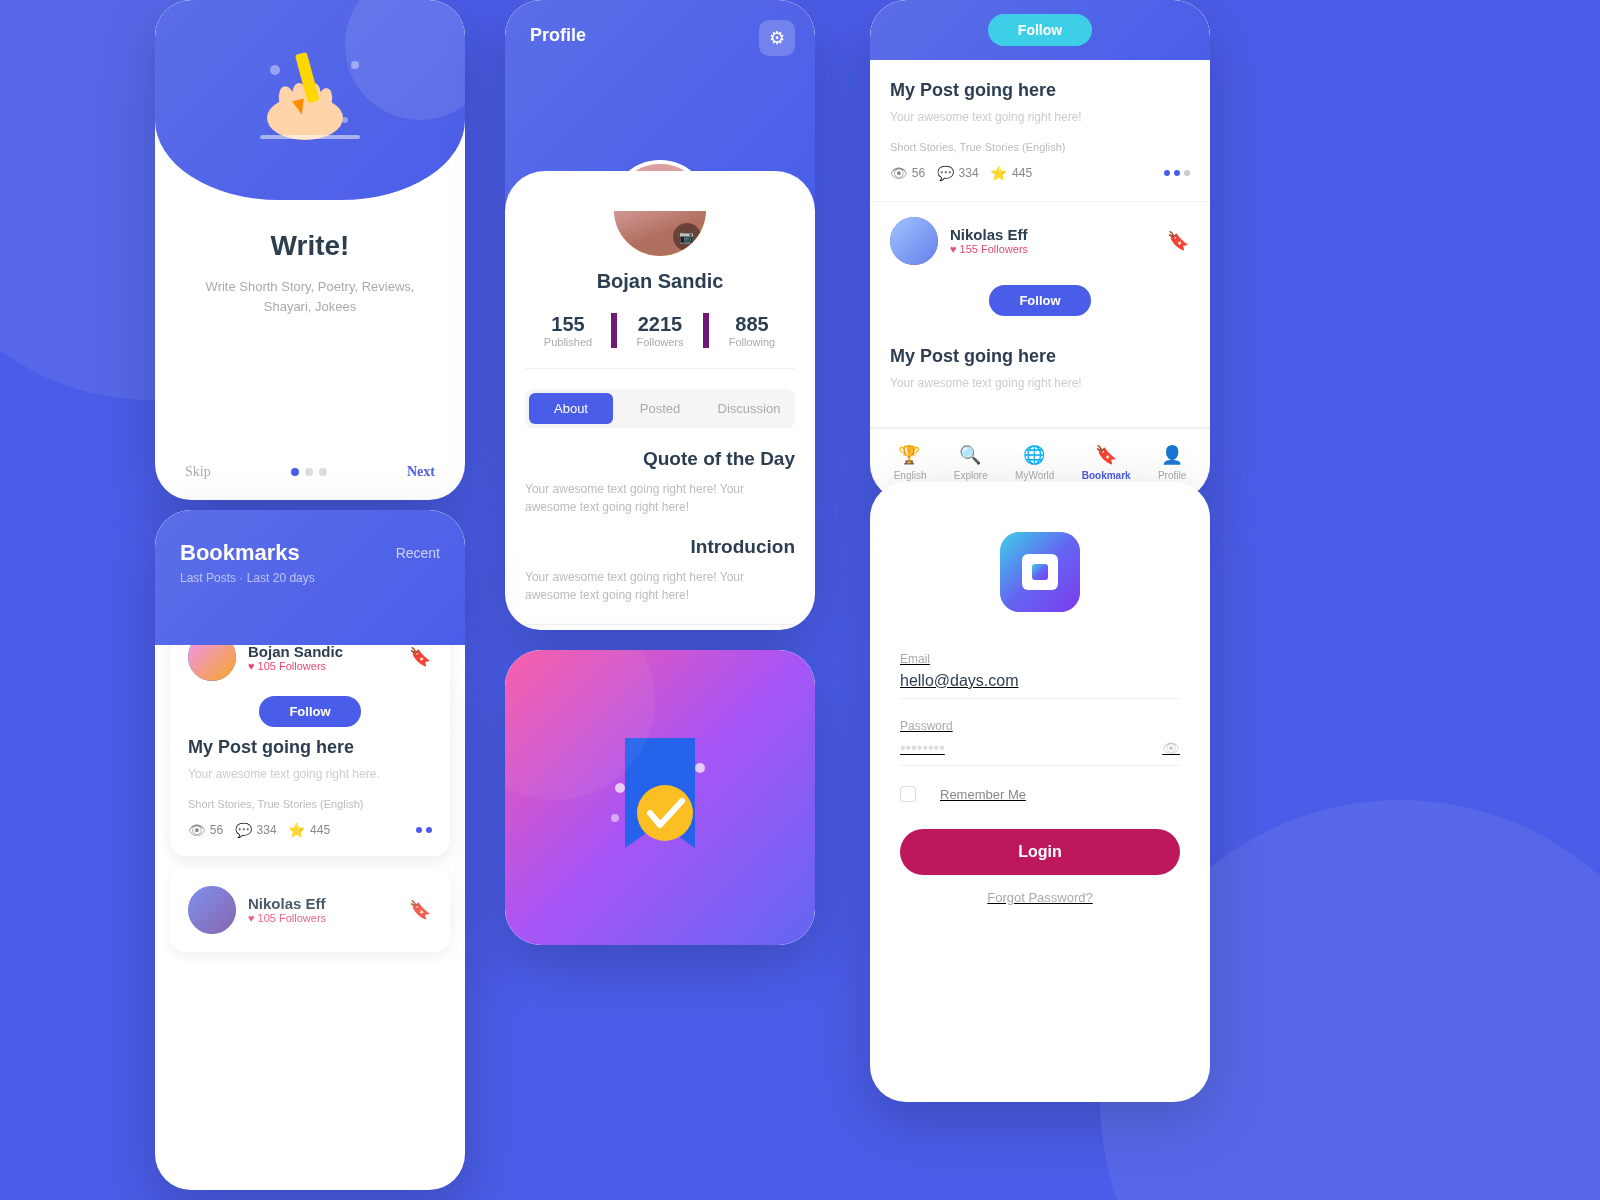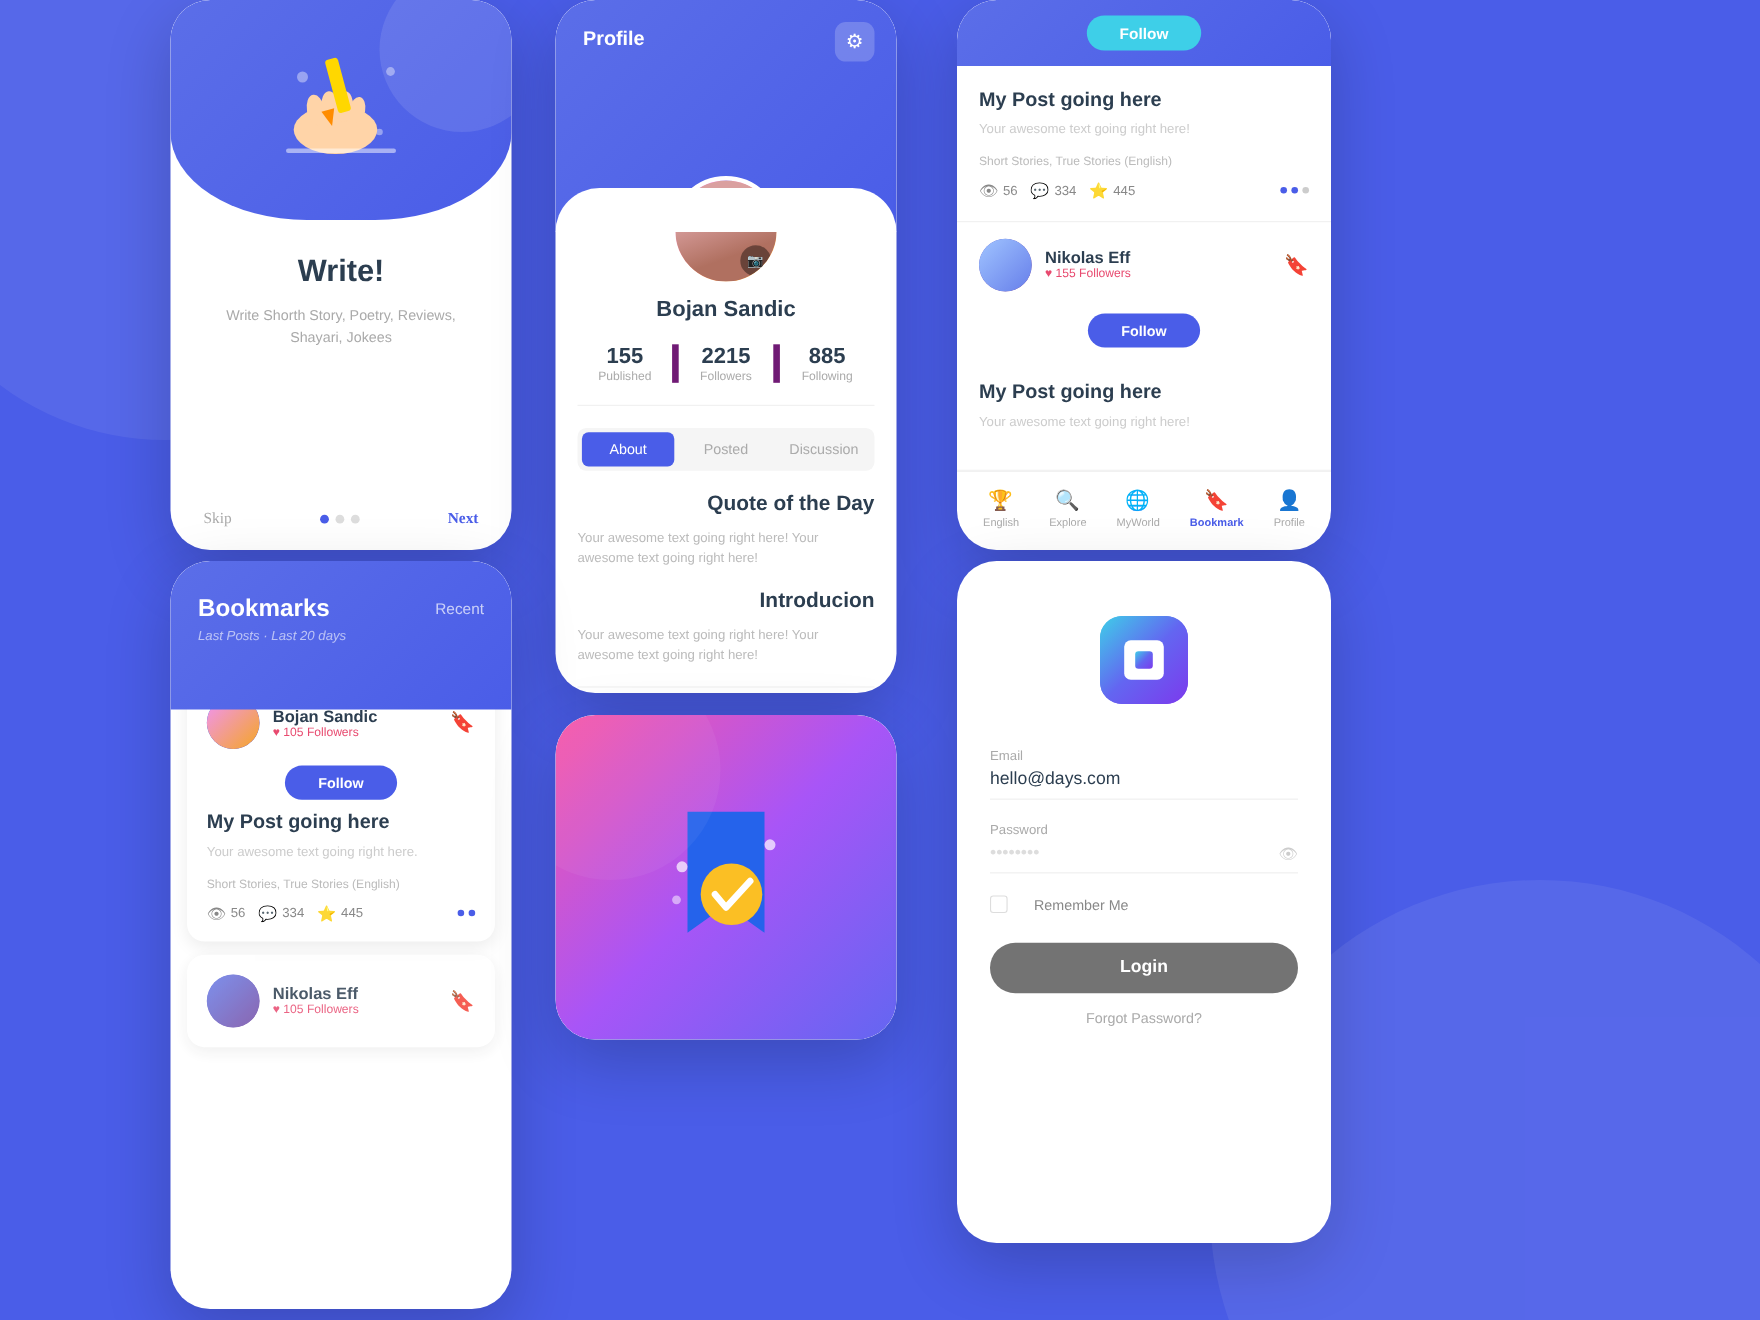--- a/index.html
+++ b/index.html
@@ -321,21 +321,21 @@
       background: linear-gradient(135deg, #5b6ee8, #4a5de8);
       padding: 30px 25px 60px;
       border-radius: 36px 36px 0 0;
       position: relative;
     }
     .bm-title-row {
       display: flex; justify-content: space-between; align-items: center;
     }
     .bm-title { color: white; font-size: 22px; font-weight: 700; }
     .bm-recent { color: rgba(255,255,255,0.7); font-size: 14px; }
-    .bm-subtitle { color: rgba(255,255,255,0.6); font-size: 12px; margin-top: 5px; font-style: italic; }
+    .bm-subtitle { color: rgba(255,255,255,0.6); font-size: 12px; margin-top: 5px; }
 
     .bm-card {
       background: white;
       border-radius: 16px;
       padding: 18px;
       margin: 0 15px 12px;
       box-shadow: 0 4px 15px rgba(0,0,0,0.08);
     }
     .bm-cards-wrap {
       margin-top: -30px;
@@ -360,22 +360,22 @@
       content: '';
       position: absolute;
       width: 200px; height: 200px;
       border-radius: 50%;
       background: rgba(255,255,255,0.05);
       top: -50px; left: -50px;
     }
 
     
     .screen-login {
-      left: 870px; top: 510px;
-      width: 340px; height: 620px;
+      left: 870px; top: 482px;
+      width: 340px; height: 620px; text-decoration: underline;
     }
     .login-logo-wrap {
       display: flex; align-items: center; justify-content: center;
       padding: 50px 0 30px;
     }
     .login-logo {
       width: 80px; height: 80px;
       background: linear-gradient(135deg, #3ecfe8, #6366f1, #7c3aed);
       border-radius: 20px;
       display: flex; align-items: center; justify-content: center;
@@ -410,21 +410,21 @@
       width: 16px; height: 16px;
       border: 1px solid #ddd;
       border-radius: 3px;
     }
     .remember-label {
       font-size: 13px;
       color: #888;
     }
     .login-btn {
       width: 100%;
-      background: #737373;
+      background: #be185d;
       color: white;
       border: none;
       border-radius: 25px;
       padding: 14px;
       font-size: 16px;
       font-weight: 600;
       cursor: pointer;
       margin-bottom: 15px;
     }
     .forgot-link {

